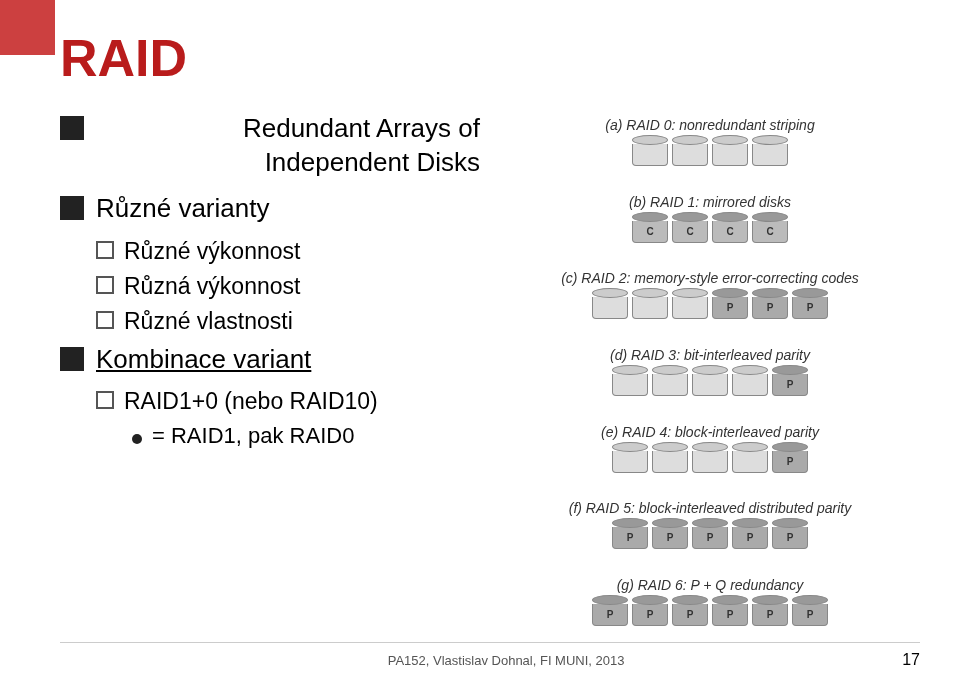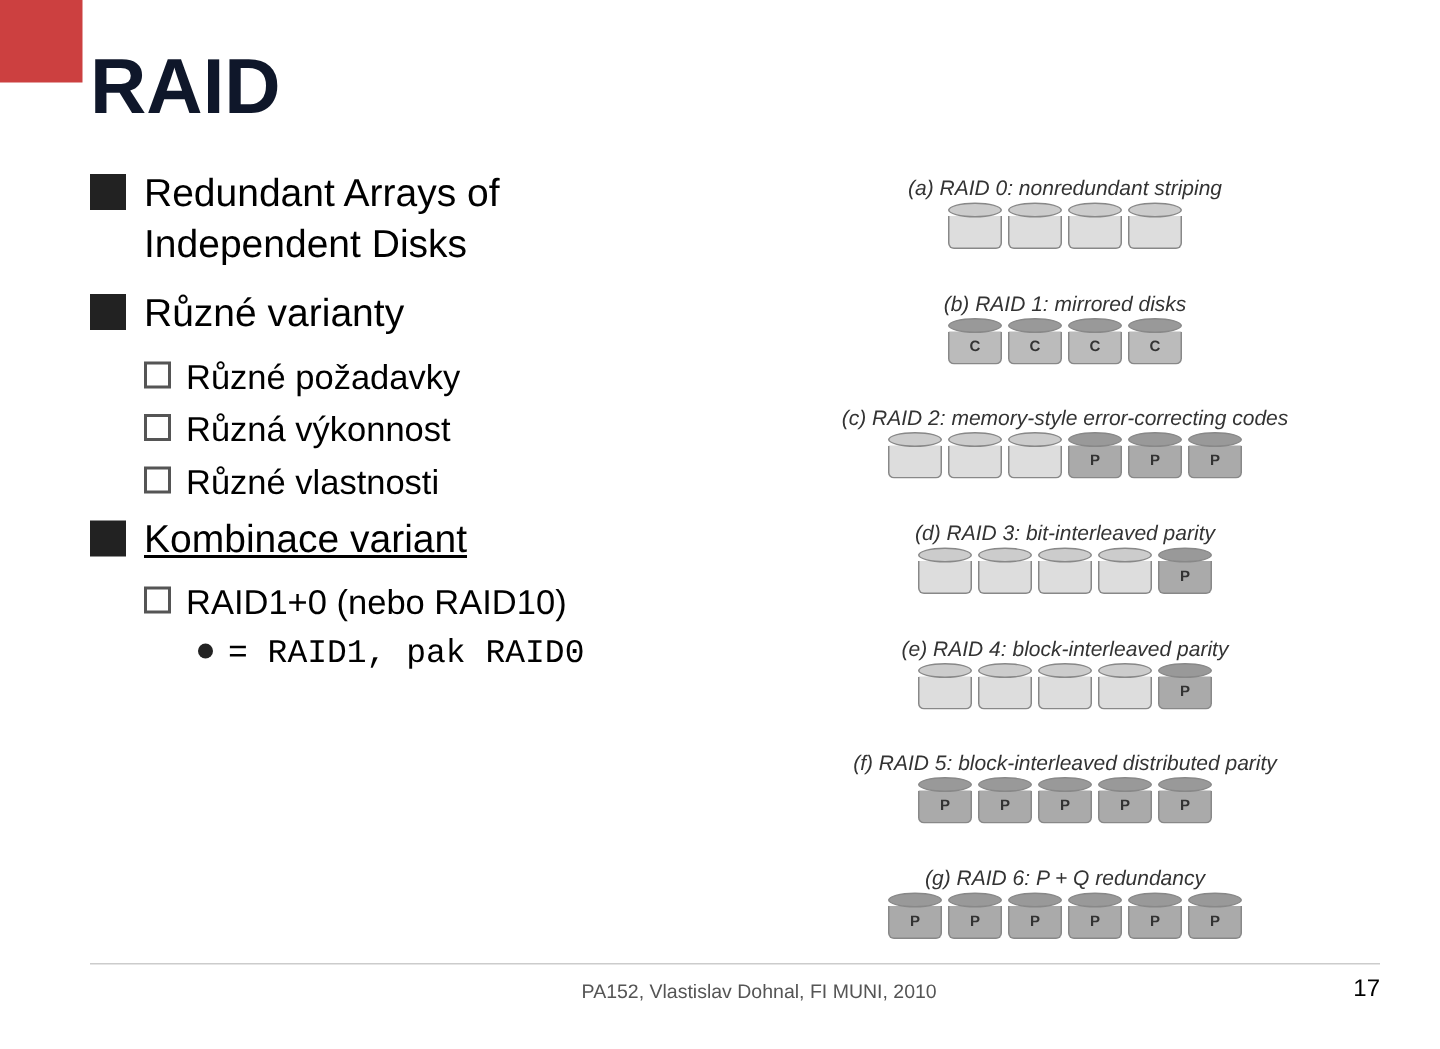--- a/index.html
+++ b/index.html
@@ -15,21 +15,21 @@
       width: 960px;
       height: 699px;
       background: #fff;
       padding: 30px 40px 30px 60px;
       display: flex;
       flex-direction: column;
     }
     .title {
       font-size: 52px;
       font-weight: bold;
-      color: #0f172a;
+      color: #b91c1c;
       margin-bottom: 20px;
       line-height: 1.1;
     }
     .content-area {
       display: flex;
       flex: 1;
     }
     .left-panel {
       flex: 0 0 420px;
       padding-top: 5px;
@@ -54,20 +54,21 @@
     .bullet-icon {
       min-width: 24px;
       height: 24px;
       background: #222;
       margin-right: 12px;
       margin-top: 4px;
       flex-shrink: 0;
     }
     .bullet-text {
       font-size: 26px;
+      text-align: right;
     }
     .sub-bullet {
       display: flex;
       align-items: flex-start;
       margin-bottom: 8px;
       margin-left: 36px;
       font-size: 23px;
       color: #000;
     }
     .sub-bullet-icon {
@@ -76,25 +77,24 @@
       border: 2px solid #555;
       margin-right: 10px;
       margin-top: 3px;
       flex-shrink: 0;
     }
     .sub-bullet-text {
       font-size: 23px;
     }
     .sub-sub-bullet {
       display: flex;
-      align-items: flex-start;
+      align-items: center;
       margin-bottom: 6px;
       margin-left: 72px;
       font-size: 22px;
-      font-family: Liberation Mono, monospace;
     }
     .sub-sub-icon {
       min-width: 10px;
       height: 10px;
       background: #222;
       border-radius: 50%;
       margin-right: 10px;
       margin-top: 6px;
       flex-shrink: 0;
     }
@@ -203,21 +203,21 @@
         <div class="bullet-icon"></div>
         <span class="bullet-text">Redundant Arrays of Independent Disks</span>
       </div>
 
       <div class="bullet-item">
         <div class="bullet-icon"></div>
         <span class="bullet-text">Různé varianty</span>
       </div>
       <div class="sub-bullet">
         <div class="sub-bullet-icon"></div>
-        <span class="sub-bullet-text">Různé požadavky</span>
+        <span class="sub-bullet-text">Různé výkonnost</span>
       </div>
       <div class="sub-bullet">
         <div class="sub-bullet-icon"></div>
         <span class="sub-bullet-text">Různá výkonnost</span>
       </div>
       <div class="sub-bullet">
         <div class="sub-bullet-icon"></div>
         <span class="sub-bullet-text">Různé vlastnosti</span>
       </div>
 
@@ -418,16 +418,16 @@
               <div class="disk-body parity">P</div>
             </div>
         </div>
       </div>
 
     </div>
   </div>
 
   <div class="footer">
     <span style="width:50px;"></span>
-    <span>PA152, Vlastislav Dohnal, FI MUNI, 2010</span>
+    <span>PA152, Vlastislav Dohnal, FI MUNI, 2013</span>
     <span class="footer-page">17</span>
   </div>
 </div>
 
 </body></html>

